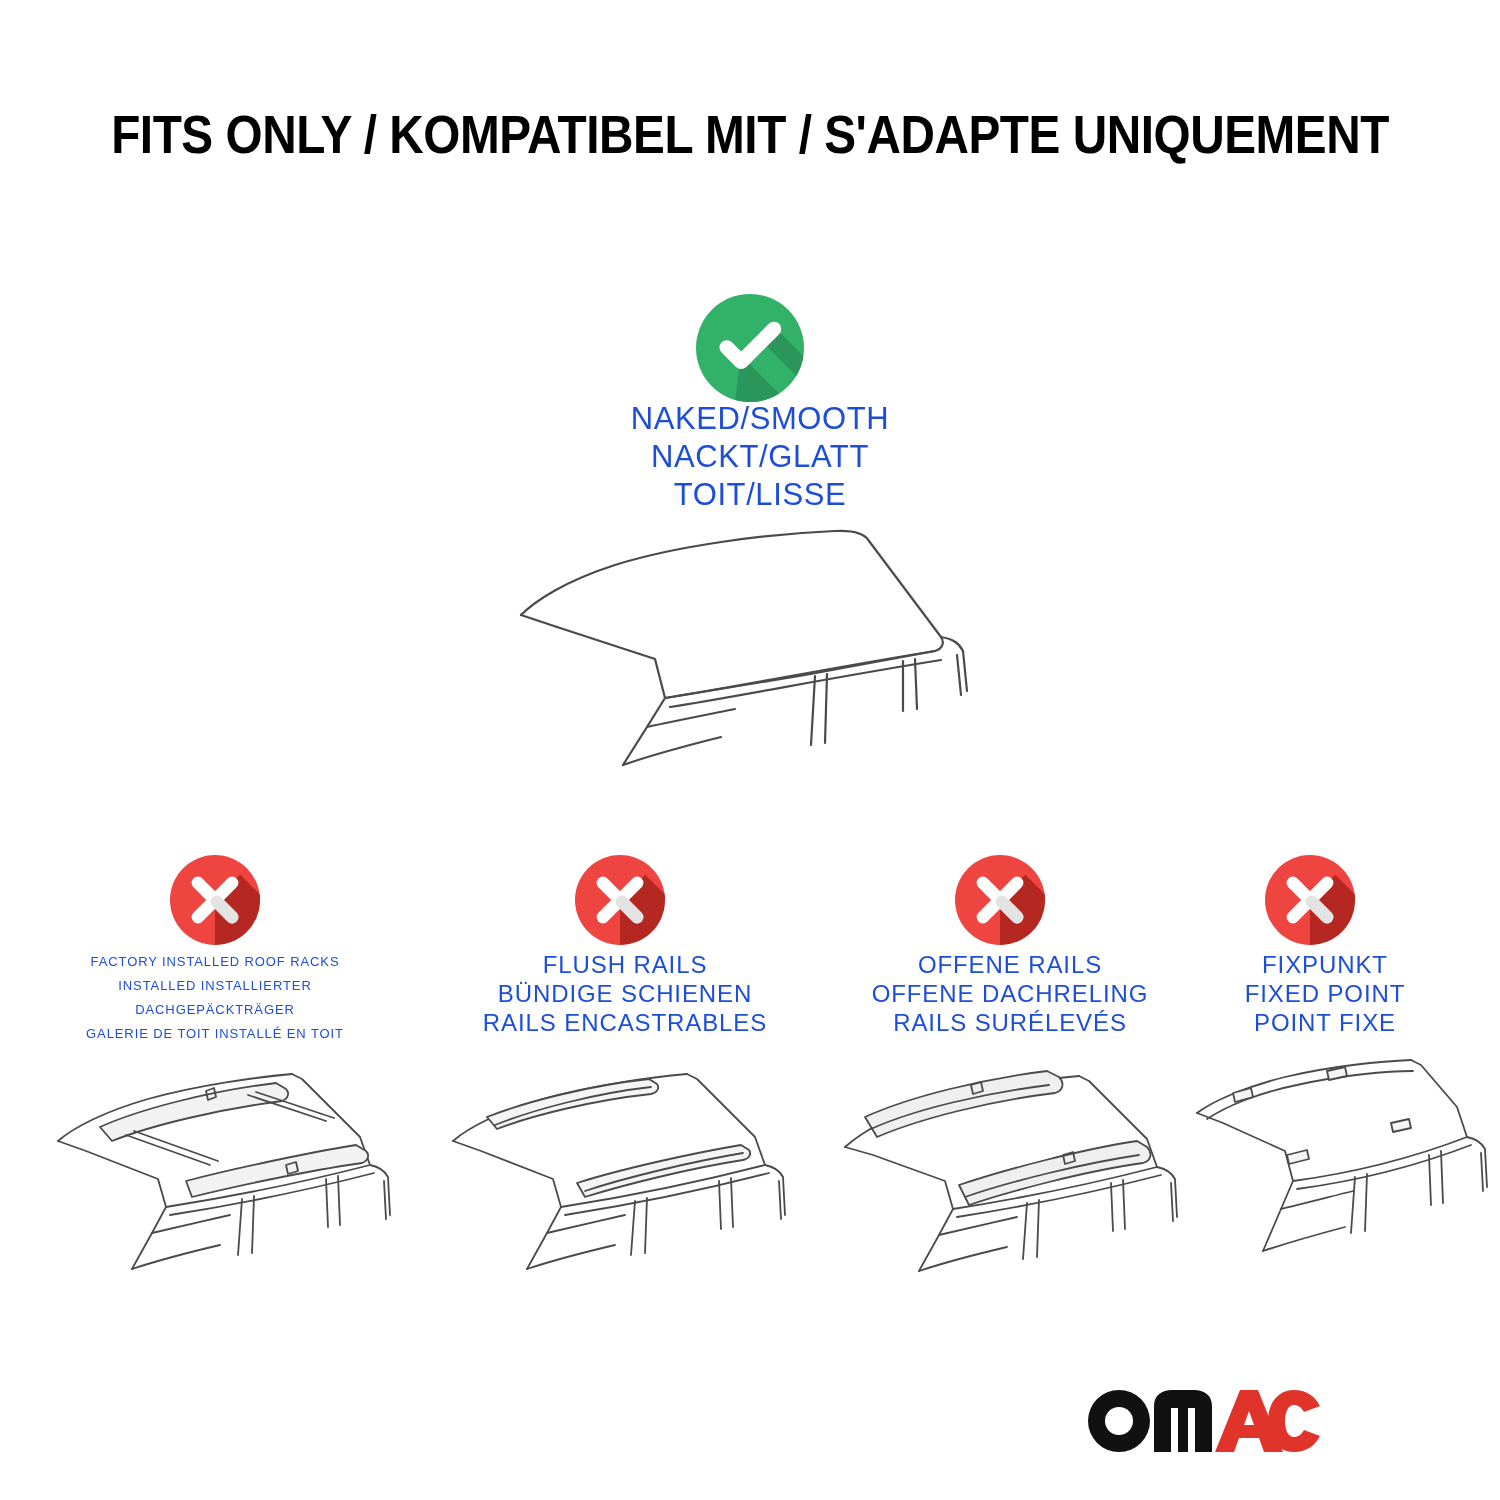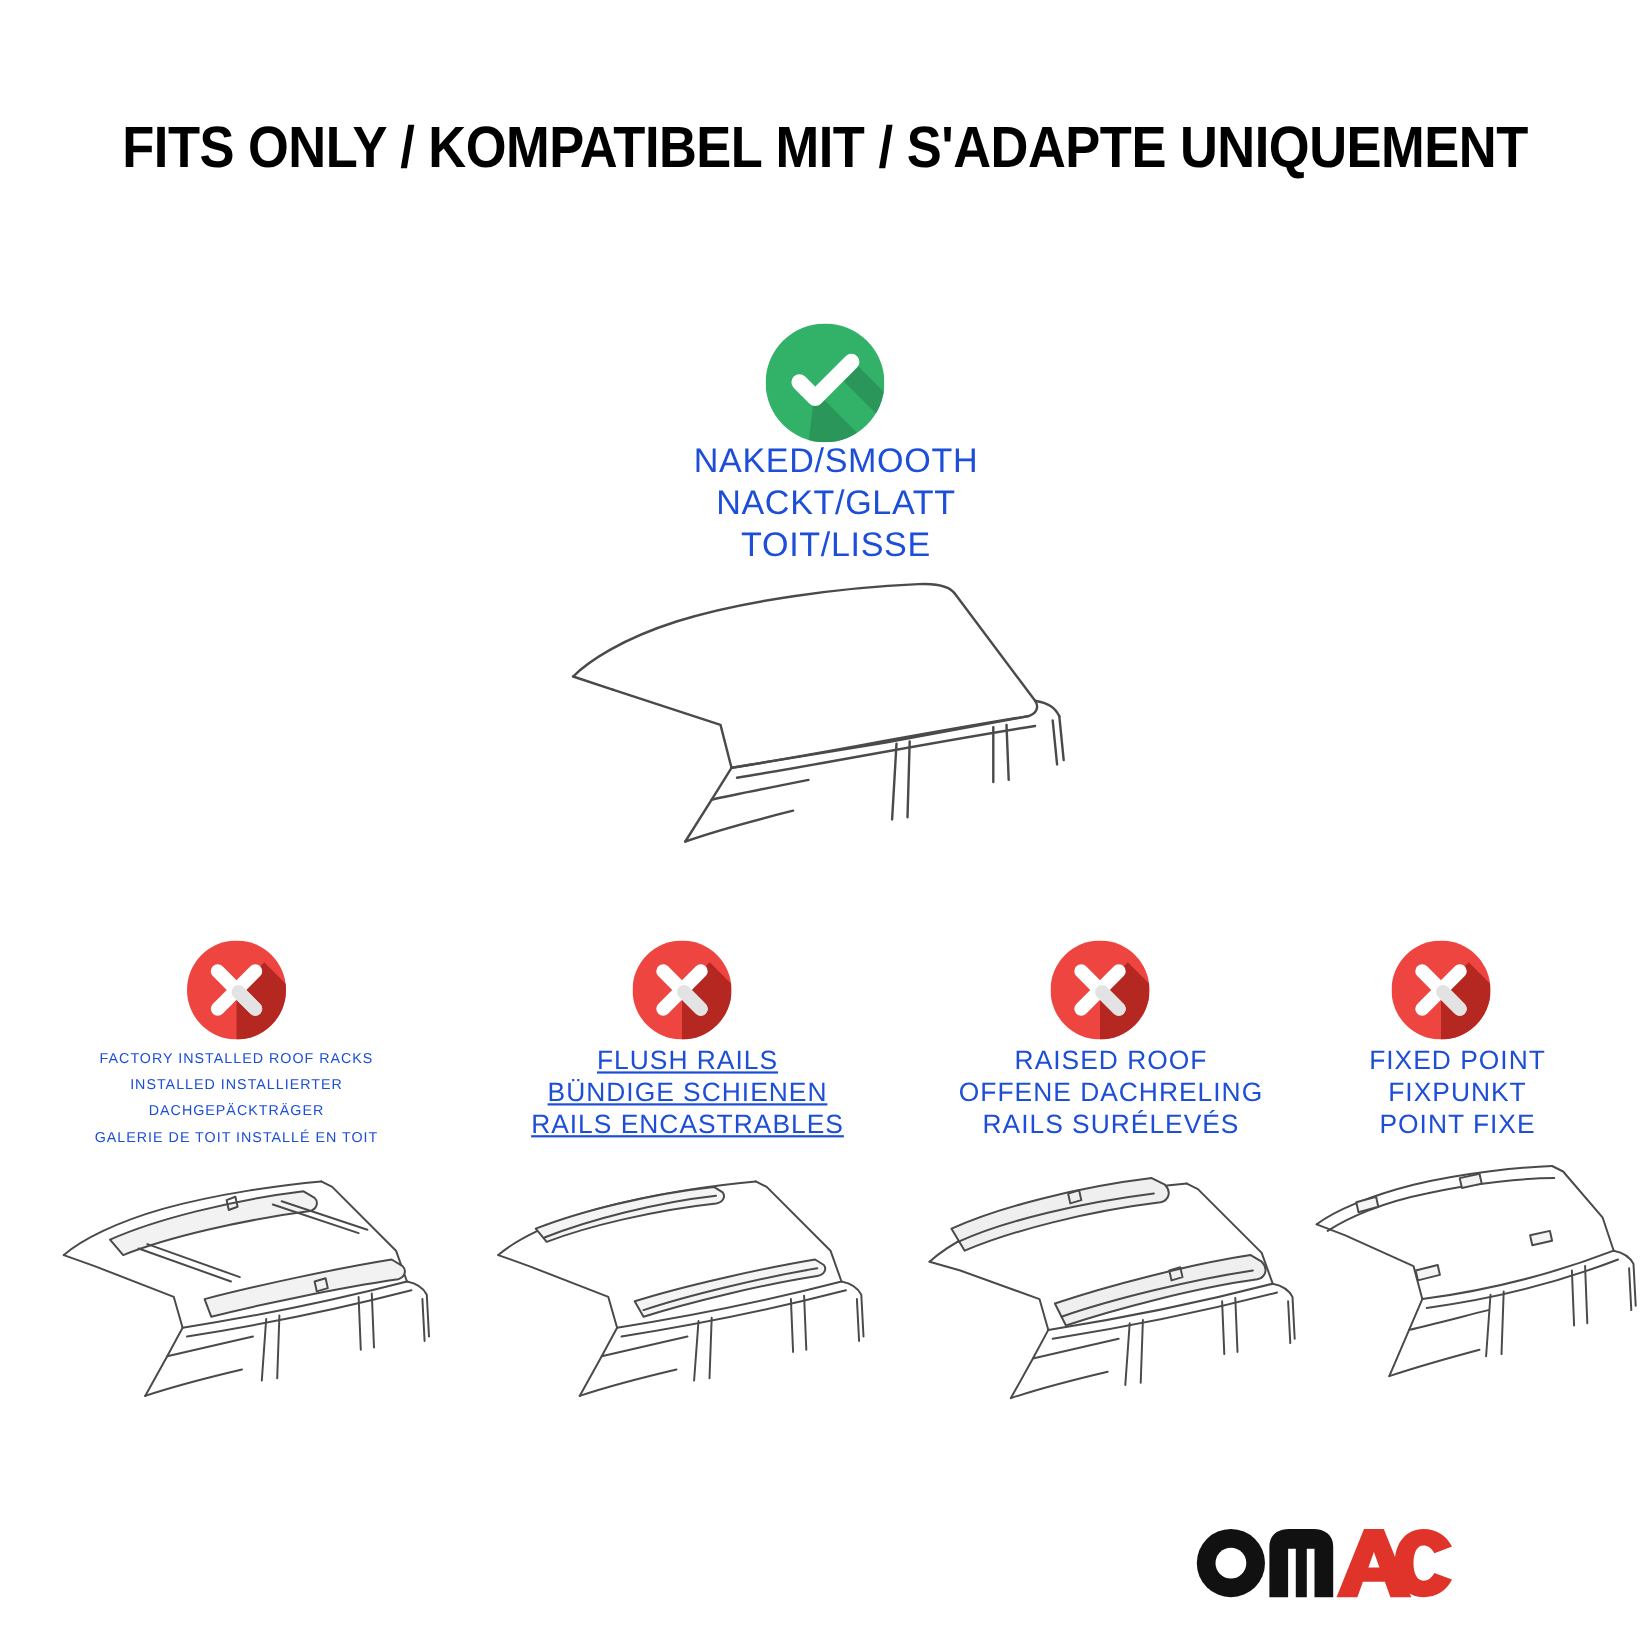--- a/index.html
+++ b/index.html
@@ -203,21 +203,21 @@
       <g clip-path="url(#noclip2)">
         <path d="M50 50 L78 22 L130 74 L130 130 L50 130 Z" fill="#B52821"></path>
       </g>
       <g stroke-linecap="round">
         <path d="M31 31 L69 69" stroke="#FFFFFF" stroke-width="14"></path>
         <path d="M69 31 L31 69" stroke="#FFFFFF" stroke-width="14"></path>
         <path d="M52 52 L69 69" stroke="#E3E3E3" stroke-width="14"></path>
       </g>
     </svg>
   </div>
-  <div class="caption cap-no" style="left:430px;width:390px;top:950px;text-decoration:underline;">
+  <div class="caption cap-no" style="left:430px;width:390px;top:950px;">
     <span class="ln">FLUSH RAILS</span>
     <span class="ln">BÜNDIGE SCHIENEN</span>
     <span class="ln">RAILS ENCASTRABLES</span>
   </div>
   <div class="illus illus-no" style="left:435px;width:380px;">
     <svg viewBox="0 0 380 240" xmlns="http://www.w3.org/2000/svg">
       <g fill="none" stroke="#4A4A4A" stroke-width="1.8" stroke-linecap="round" stroke-linejoin="round">
         <path d="M18 86 C34 72 66 56 108 44 C158 30 218 22 252 19"></path>
         <path d="M18 86 L46 96 L118 124 L126 152"></path>
         <path d="M252 19 L262 24 L320 82 L330 110"></path>
@@ -254,21 +254,21 @@
         <path d="M50 50 L78 22 L130 74 L130 130 L50 130 Z" fill="#B52821"></path>
       </g>
       <g stroke-linecap="round">
         <path d="M31 31 L69 69" stroke="#FFFFFF" stroke-width="14"></path>
         <path d="M69 31 L31 69" stroke="#FFFFFF" stroke-width="14"></path>
         <path d="M52 52 L69 69" stroke="#E3E3E3" stroke-width="14"></path>
       </g>
     </svg>
   </div>
   <div class="caption cap-no" style="left:815px;width:390px;top:950px;">
-    <span class="ln">RAISED ROOF</span>
+    <span class="ln">OFFENE RAILS</span>
     <span class="ln">OFFENE DACHRELING</span>
     <span class="ln">RAILS SURÉLEVÉS</span>
   </div>
   <div class="illus illus-no" style="left:825px;width:380px;">
     <svg viewBox="0 0 380 240" xmlns="http://www.w3.org/2000/svg">
       <g fill="none" stroke="#4A4A4A" stroke-width="1.8" stroke-linecap="round" stroke-linejoin="round">
         <path d="M20 92 C38 76 70 58 112 46 C160 32 220 24 254 21"></path>
         <path d="M20 92 L48 100 L120 126 L128 154"></path>
         <path d="M254 21 L264 26 L322 84 L332 112"></path>
         <path d="M128 154 C192 144 270 128 332 112"></path>
@@ -307,22 +307,22 @@
         <path d="M50 50 L78 22 L130 74 L130 130 L50 130 Z" fill="#B52821"></path>
       </g>
       <g stroke-linecap="round">
         <path d="M31 31 L69 69" stroke="#FFFFFF" stroke-width="14"></path>
         <path d="M69 31 L31 69" stroke="#FFFFFF" stroke-width="14"></path>
         <path d="M52 52 L69 69" stroke="#E3E3E3" stroke-width="14"></path>
       </g>
     </svg>
   </div>
   <div class="caption cap-no" style="left:1160px;width:330px;top:950px;">
+    <span class="ln">FIXPUNKT</span>
     <span class="ln">FIXED POINT</span>
-    <span class="ln">FIXPUNKT</span>
     <span class="ln">POINT FIXE</span>
   </div>
   <div class="illus illus-no" style="left:1185px;width:310px;">
     <svg viewBox="0 0 310 240" xmlns="http://www.w3.org/2000/svg">
       <g fill="none" stroke="#4A4A4A" stroke-width="1.8" stroke-linecap="round" stroke-linejoin="round">
         <path d="M12 58 C28 46 60 32 100 22 C146 11 198 6 226 5"></path>
         <path d="M12 58 L38 68 L100 96 L108 126"></path>
         <path d="M226 5 L236 10 L272 52 L282 82"></path>
         <path d="M108 126 C168 118 230 102 282 82"></path>
         <path d="M112 134 C172 126 234 110 286 90"></path>

